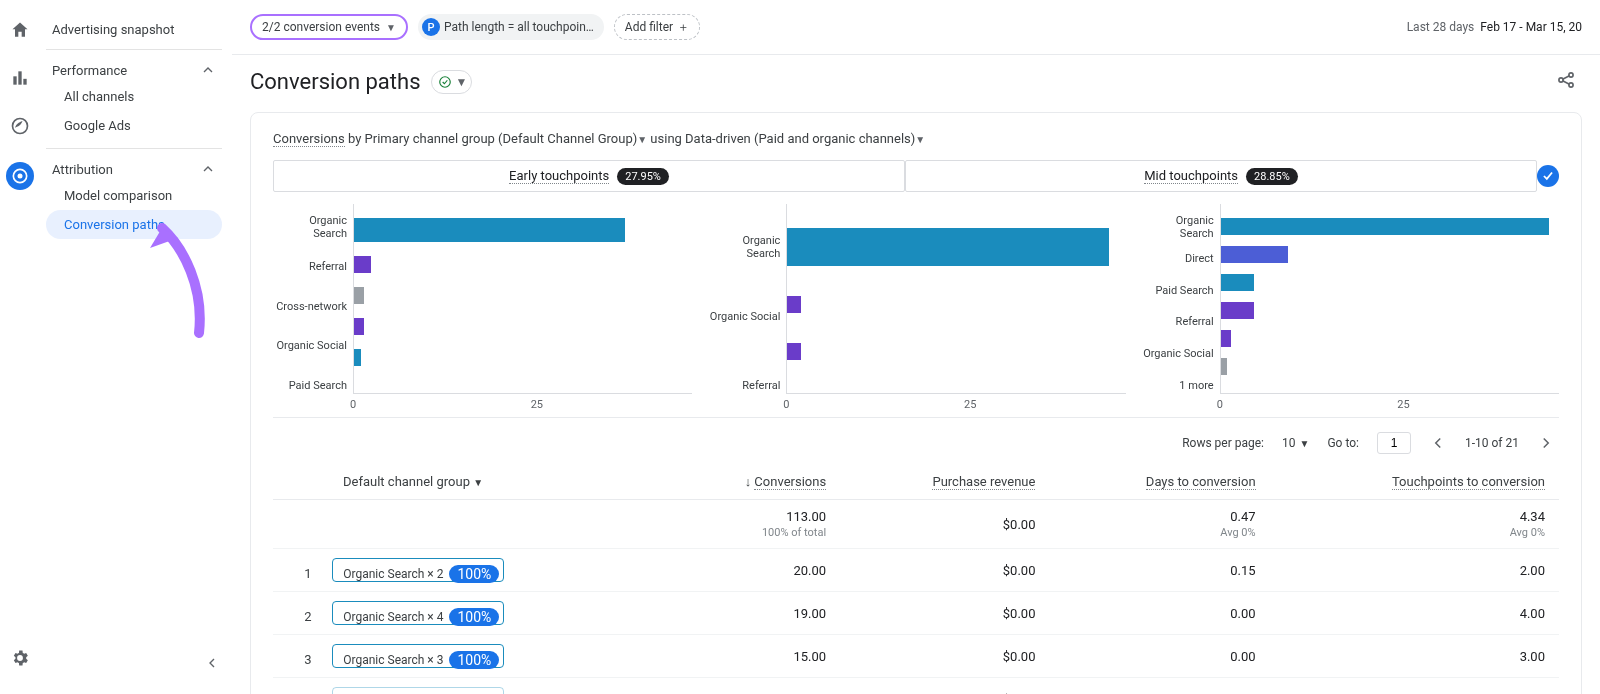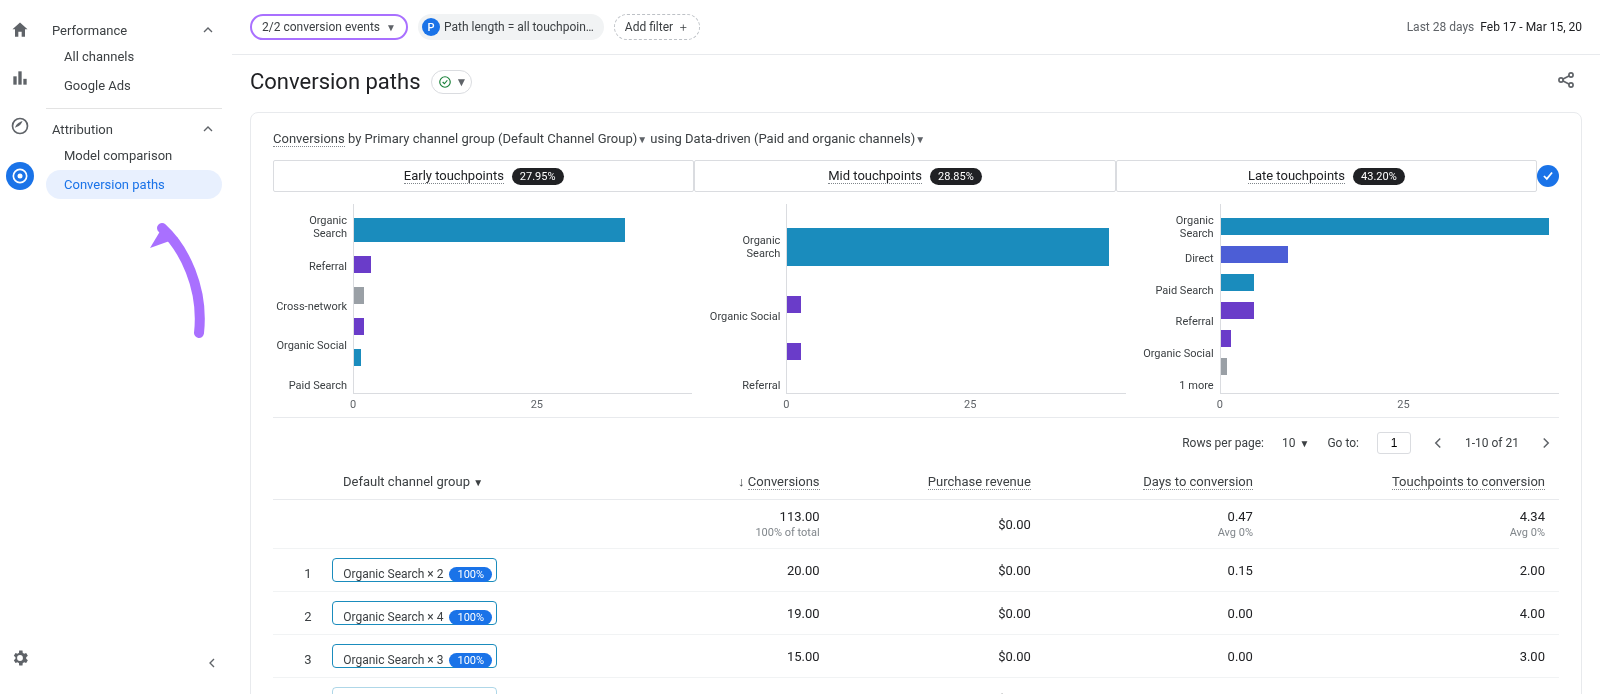--- a/index.html
+++ b/index.html
@@ -91,21 +91,21 @@
 table.data { width:100%; border-collapse:collapse; font-size:13px; }
 table.data th { text-align:right; font-weight:400; padding:10px 14px; border-bottom:1px solid #e8eaed; color:#3c4043; }
 table.data th:first-child { text-align:left; padding-left:70px; }
 table.data th .u { border-bottom:1px dotted #80868b; }
 table.data td { text-align:right; padding:9px 14px; border-bottom:1px solid #f1f3f4; }
 .summary-row td { padding:14px 14px; }
 .summary-row .sub { display:block; font-size:11px; color:#80868b; margin-top:2px; }
 .row-idx { width:42px; text-align:center !important; color:#3c4043; }
 .path-cell { text-align:left !important; }
 .path-chip { display:inline-flex; align-items:center; gap:6px; border:1px solid #1a8cbd; border-radius:4px; height:24px; padding:8px 4px 0 10px; font-size:12px; color:#3c4043; }
-.path-chip .pct { background:#1a73e8; color:#fff; border-radius:10px; padding:1px 8px; font-size:11px; }
+.path-chip .pct { background:#1a73e8; color:#fff; border-radius:10px; padding:1px 8px; font-size:14px; }
 .row-fade td { opacity:.35; }
 
 
 .anno-arrow { position:absolute; left:104px; top:218px; pointer-events:none; }
 .anno-arrow svg { width:80px; height:130px; }
 </style>
 </head>
 <body>
 
 <div class="app">
@@ -136,20 +136,25 @@
         </svg>
       </div>
     <div class="rail-ico bottom">
         <svg viewBox="0 0 24 24" fill="currentColor">
           <path d="M19.4 13a7.5 7.5 0 000-2l2-1.6-2-3.4-2.4.9a7.5 7.5 0 00-1.7-1L15 3h-4l-.3 2.9a7.5 7.5 0 00-1.7 1l-2.4-.9-2 3.4L6.6 11a7.5 7.5 0 000 2l-2 1.6 2 3.4 2.4-.9a7.5 7.5 0 001.7 1L11 21h4l.3-2.9a7.5 7.5 0 001.7-1l2.4.9 2-3.4zM12 15.5A3.5 3.5 0 1115.5 12 3.5 3.5 0 0112 15.5z"></path>
         </svg>
       </div>
   </div>
 
   <div class="sidebar">
+    <div class="sb-block">
+      <div class="sb-title">
+          <span>Advertising snapshot</span>
+        </div>
+    </div>
     <div class="sb-block">
       <div class="sb-title">
         <span>Performance</span>
         <svg class="chev" viewBox="0 0 24 24" fill="none" stroke="#5f6368" stroke-width="2">
             <path d="M6 15l6-6 6 6"></path>
           </svg>
       </div>
       <div class="sb-item">All channels</div>
       <div class="sb-item">Google Ads</div>
     </div>
@@ -220,24 +225,20 @@
       </div>
 
       <div class="tp-row">
         <div class="tp-tile">
             <span class="lbl">Early touchpoints</span>
             <span class="pct">27.95%</span>
           </div>
         <div class="tp-tile">
             <span class="lbl">Mid touchpoints</span>
             <span class="pct">28.85%</span>
-          </div>
-        <div class="tp-tile">
-            <span class="lbl">Late touchpoints</span>
-            <span class="pct">43.20%</span>
           </div>
         <div class="tp-check">
             <svg width="14" height="14" viewBox="0 0 24 24" fill="none" stroke="#fff" stroke-width="3">
               <path d="M5 12l5 5 9-11"></path>
             </svg>
           </div>
       </div>
 
       <div class="charts-row">
         <div class="chart">

